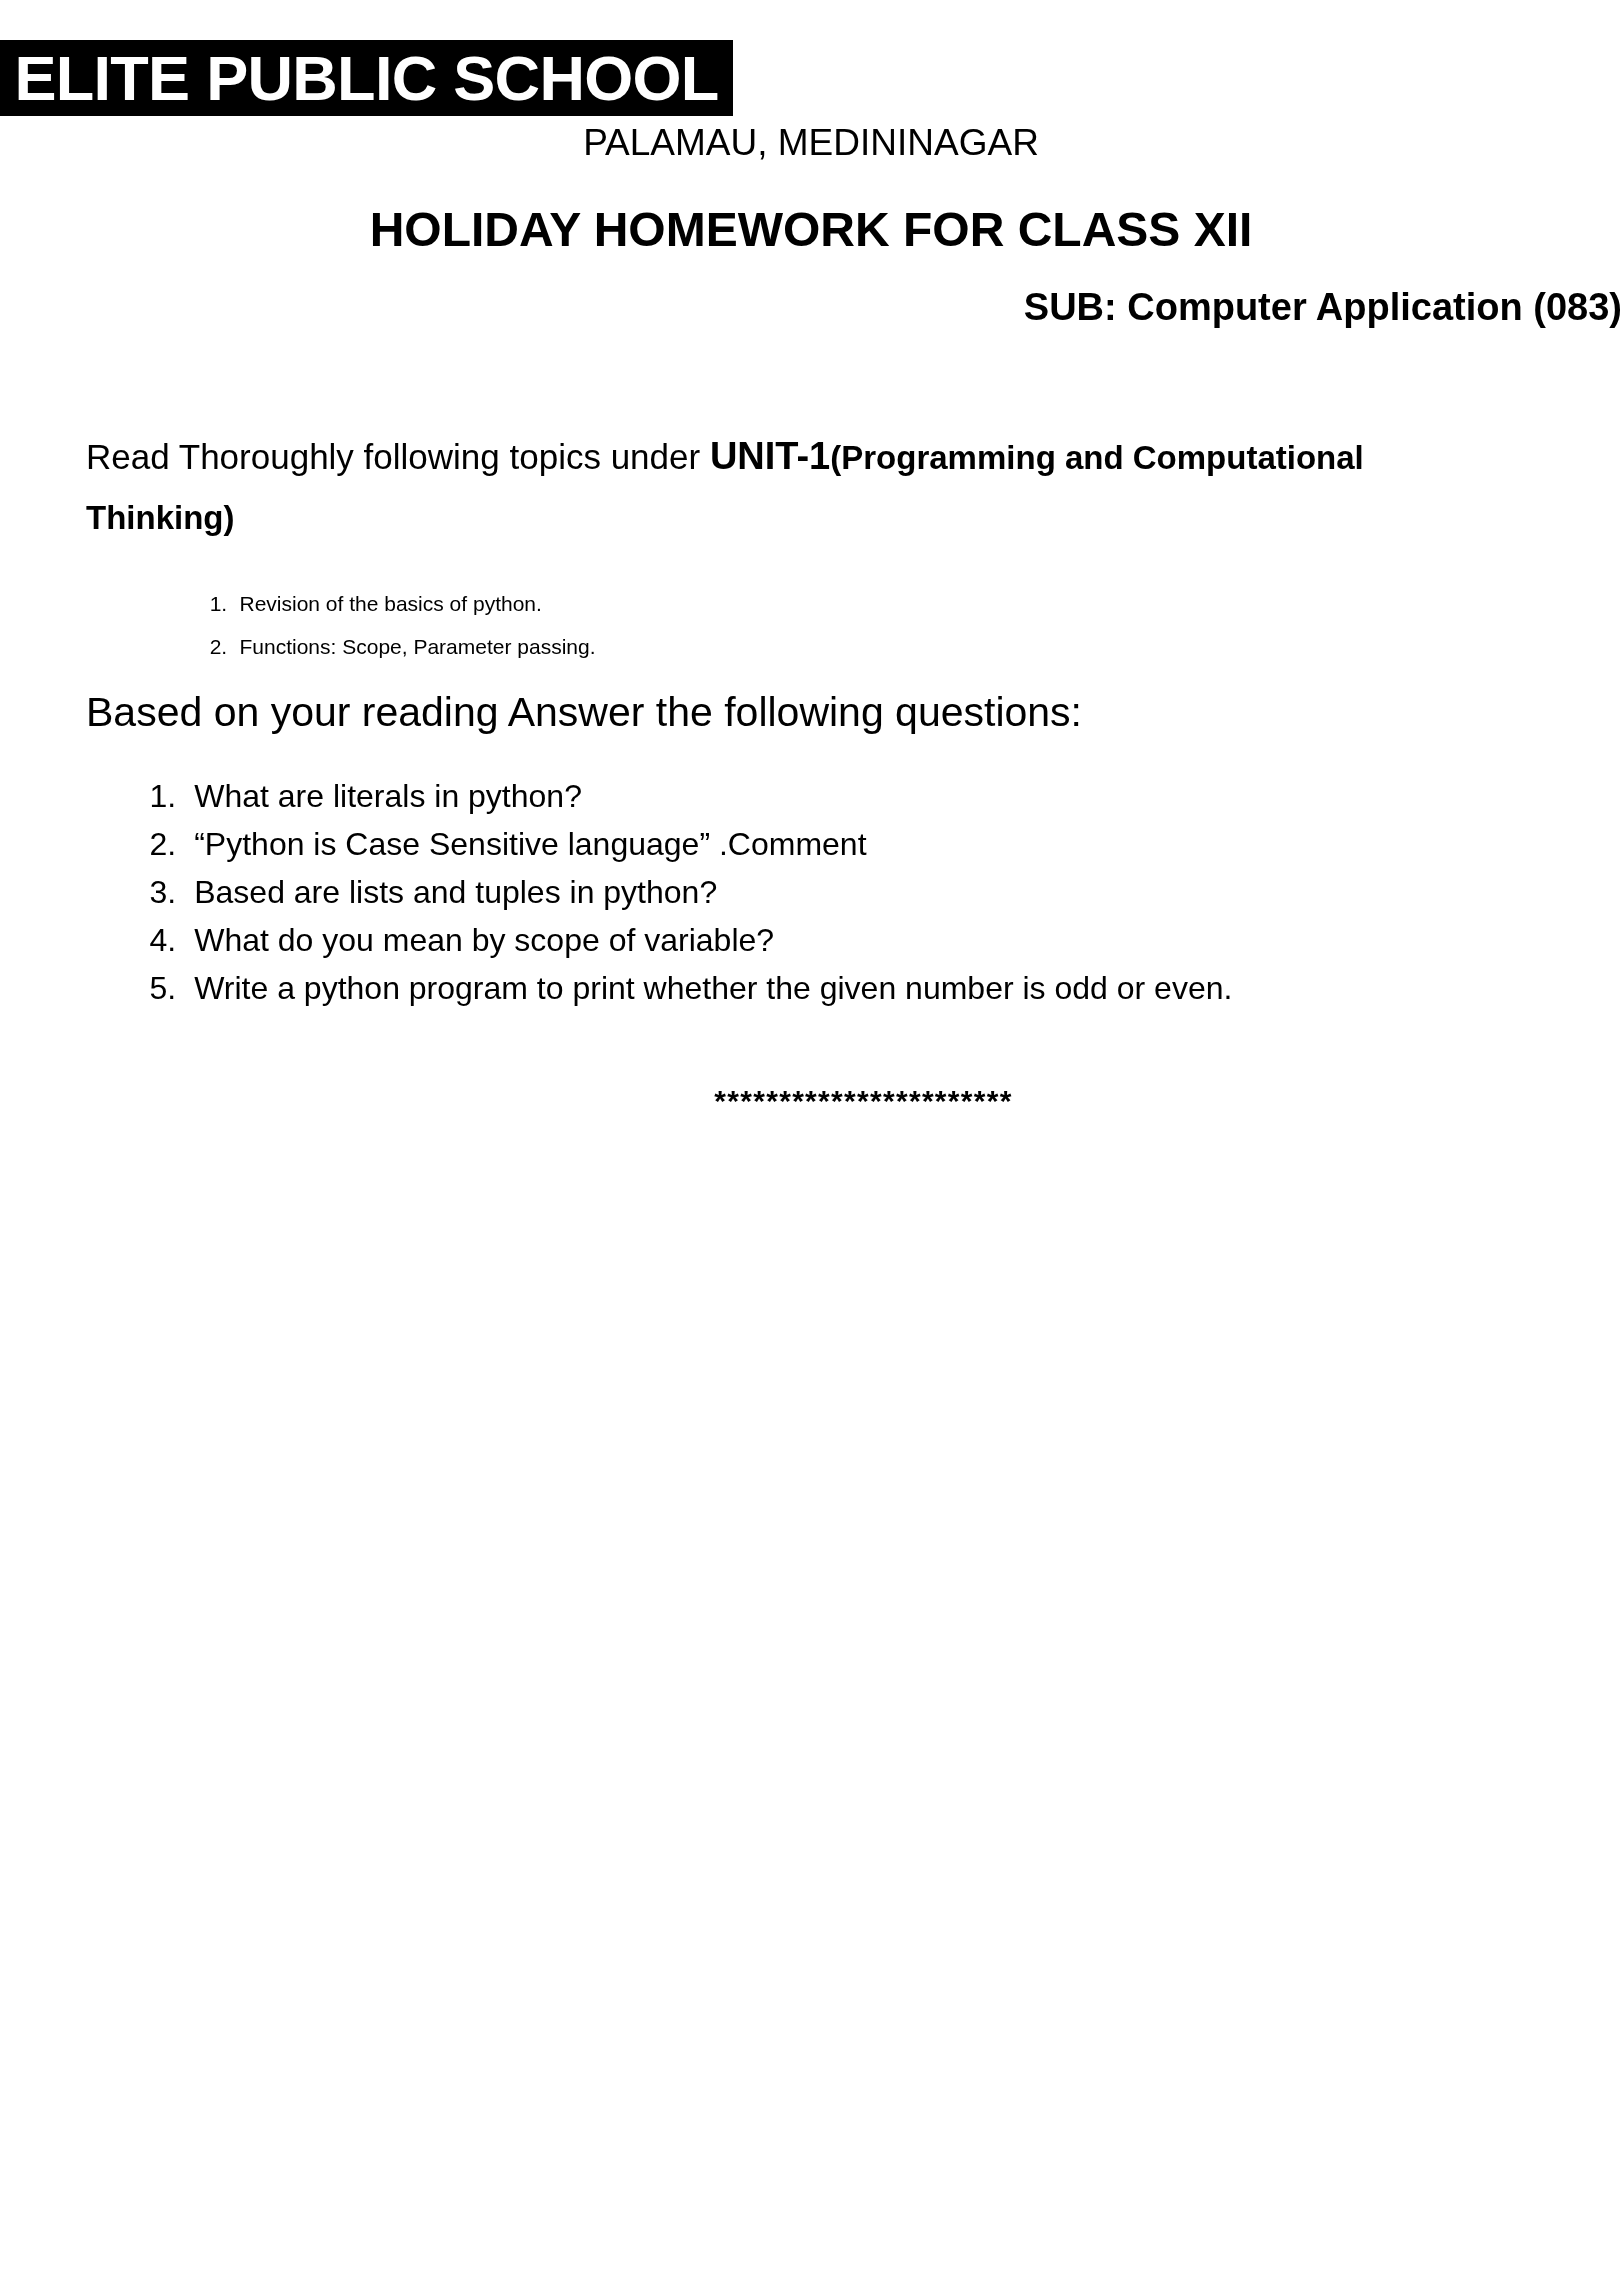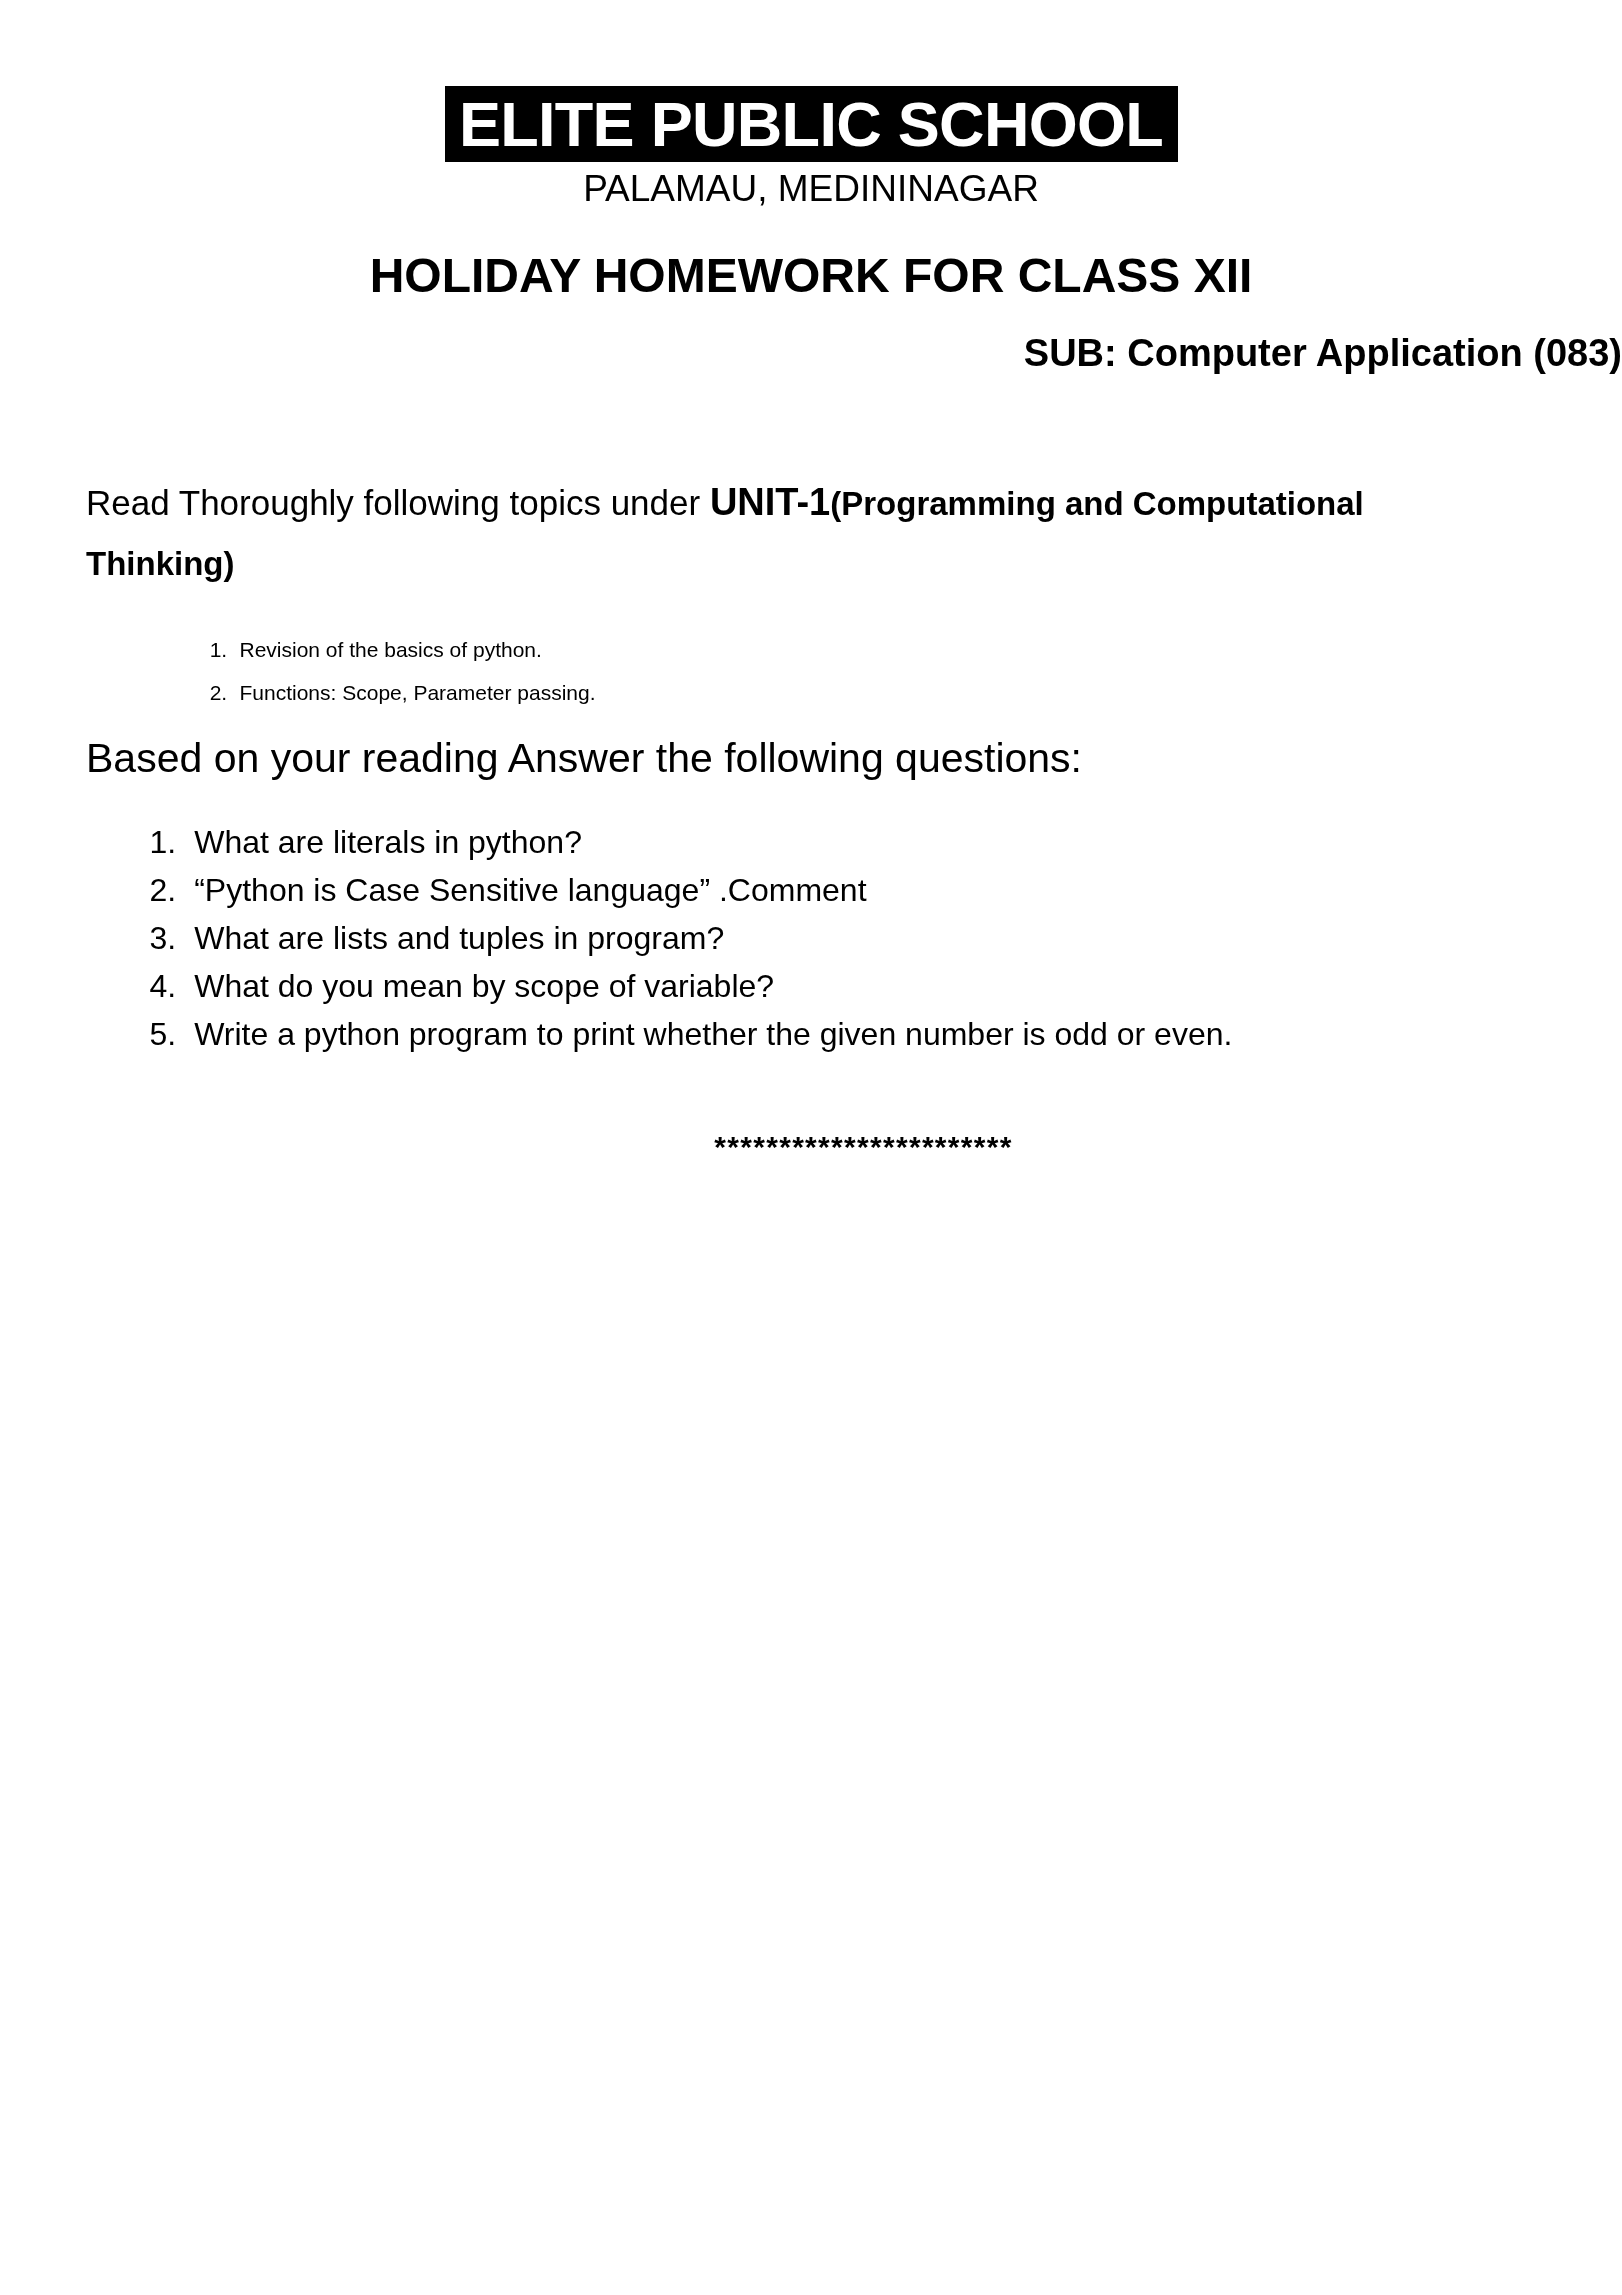--- a/index.html
+++ b/index.html
@@ -15,22 +15,21 @@
     background: #ffffff;
     color: #000000;
     font-family: "Liberation Sans", sans-serif;
     overflow: hidden;
   }
   .content {
     padding: 0 86px;
   }
   
   .banner-wrap {
-    padding-top: 86px;
-    text-align: center;
+    padding-top: 40px;
   }
   .banner {
     display: inline-block;
     background: #000000;
     color: #ffffff;
     font-weight: 700;
     font-size: 63px;
     line-height: 76px;
     padding: 0 14.4px;
     letter-spacing: -0.7px;
@@ -127,21 +126,21 @@
     <ol class="topics">
       <li>Revision of the basics of python.</li>
       <li>Functions: Scope, Parameter passing.</li>
     </ol>
 
     <div class="q-heading">Based on your reading Answer the following questions:</div>
 
     <ol class="questions">
       <li>What are literals in python?</li>
       <li>“Python is Case Sensitive language” .Comment</li>
-      <li>What are lists and tuples in program?</li>
+      <li>Based are lists and tuples in python?</li>
       <li>What do you mean by scope of variable?</li>
       <li>Write a python program to print whether the given number is odd or even.</li>
     </ol>
 
     <div class="stars">***********************</div>
   </div>
 </div>
 
 
 </body></html>

